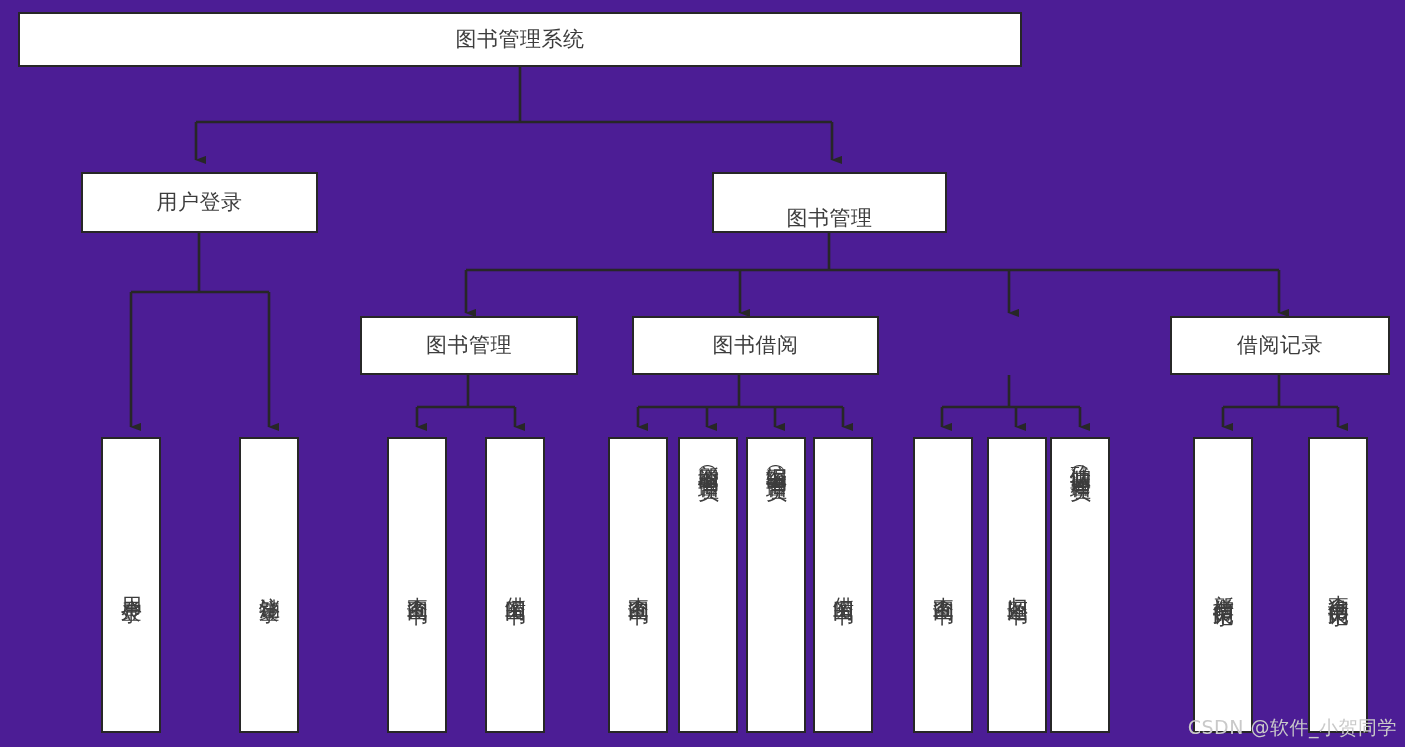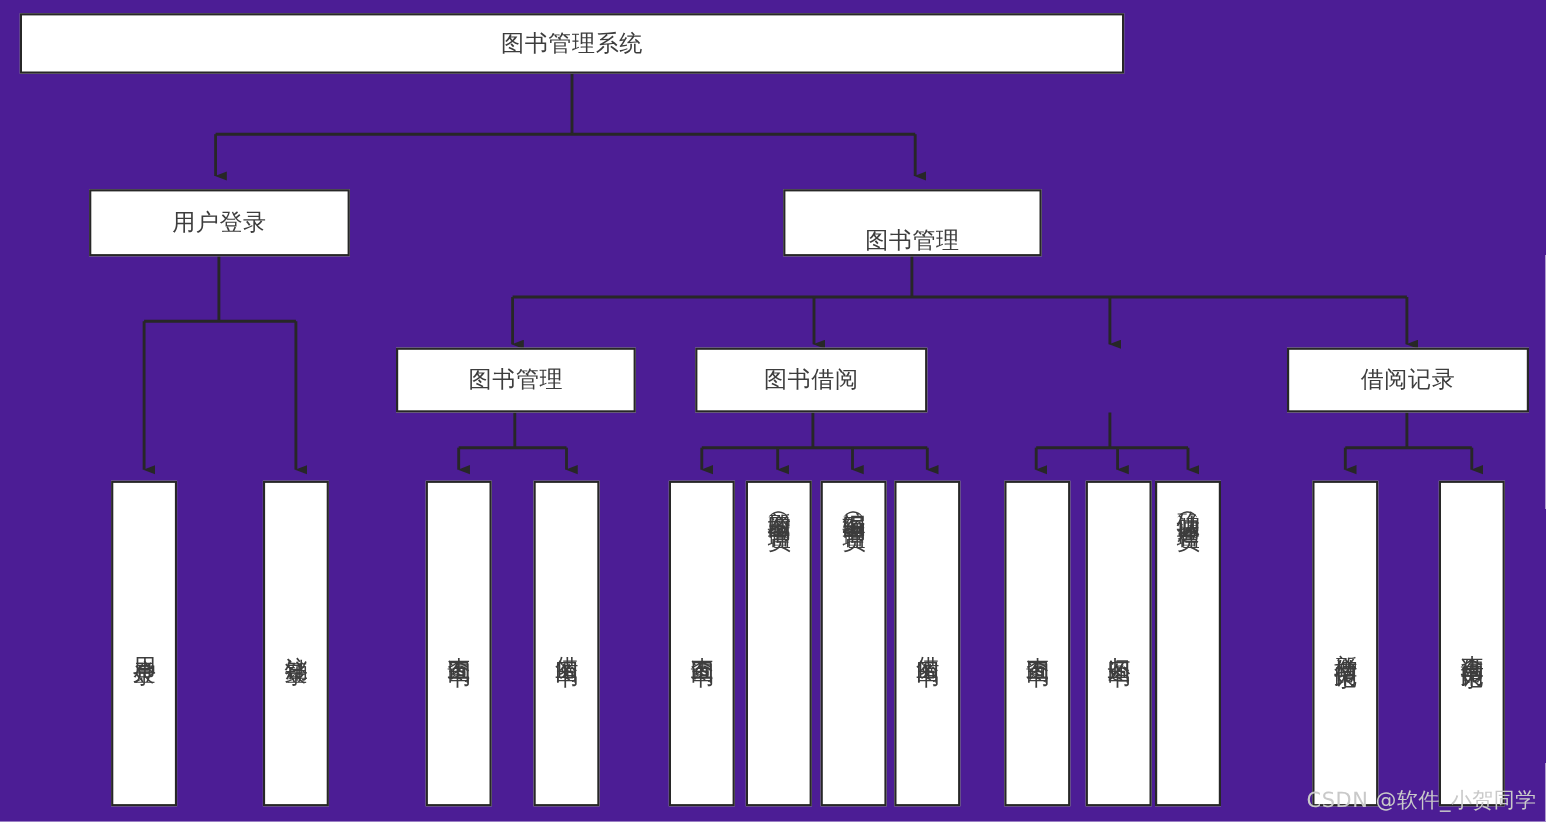--- a/index.html
+++ b/index.html
@@ -134,21 +134,21 @@
   </div>
 
   <div class="node" style="left:712px; top:172px; width:235px; height:61px;align-items:flex-end;">
     <span class="node-label">图书管理</span>
   </div>
 
   <div class="node" style="left:360px; top:316px; width:218px; height:59px;">
     <span class="node-label">图书管理</span>
   </div>
 
-  <div class="node" style="left:632px; top:316px; width:211px; height:59px;">
+  <div class="node" style="left:632px; top:316px; width:247px; height:59px;">
     <span class="node-label">图书借阅</span>
   </div>
 
 
   <div class="node" style="left:1170px; top:316px; width:220px; height:59px;justify-content:center;">
     <span class="node-label">借阅记录</span>
   </div>
 
   <div class="node vertical leaf-centered" style="left:101px; top:437px; width:60px; height:296px;">
     <span class="node-label">用户登录</span>

